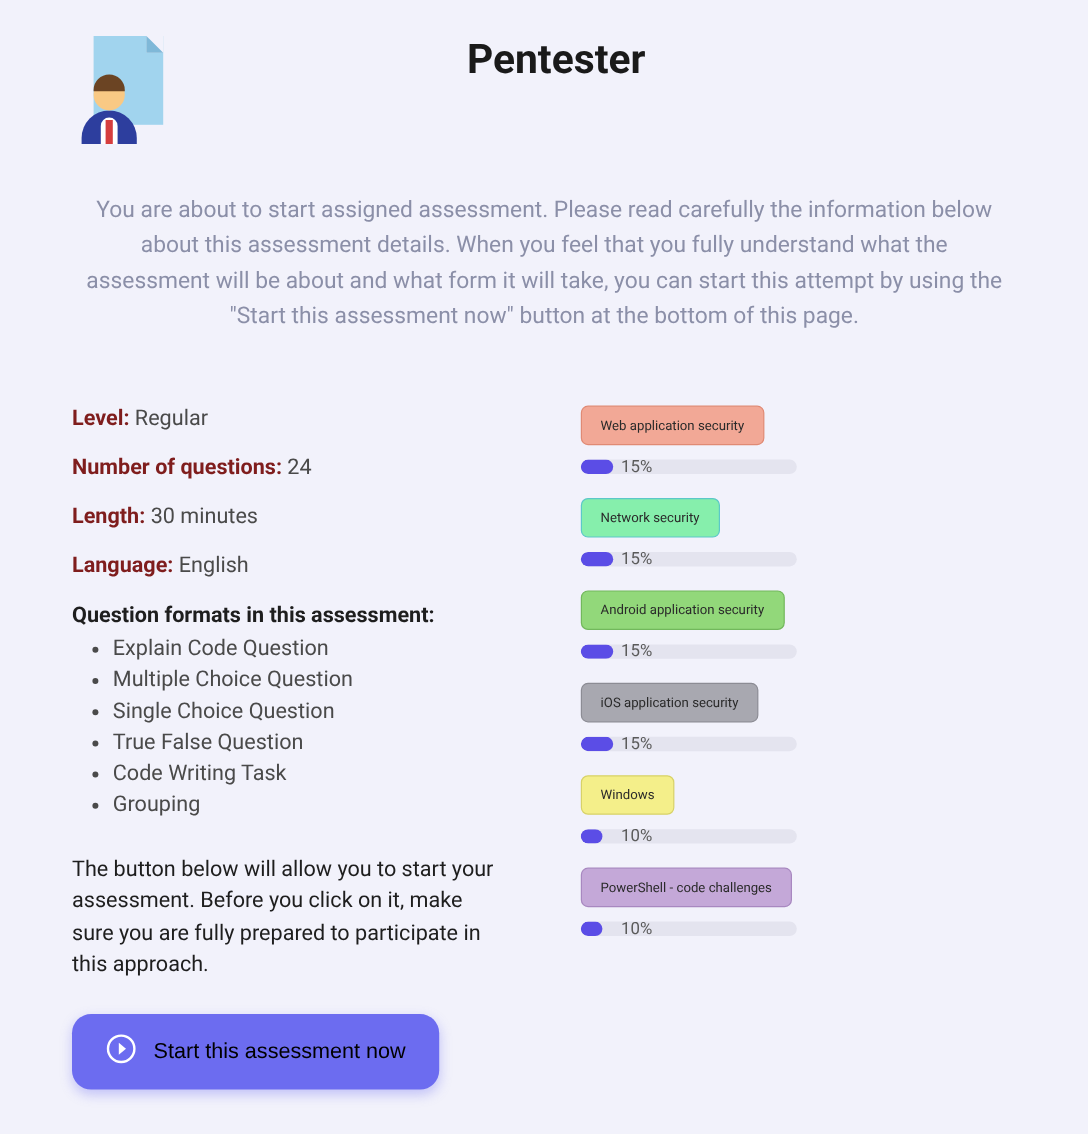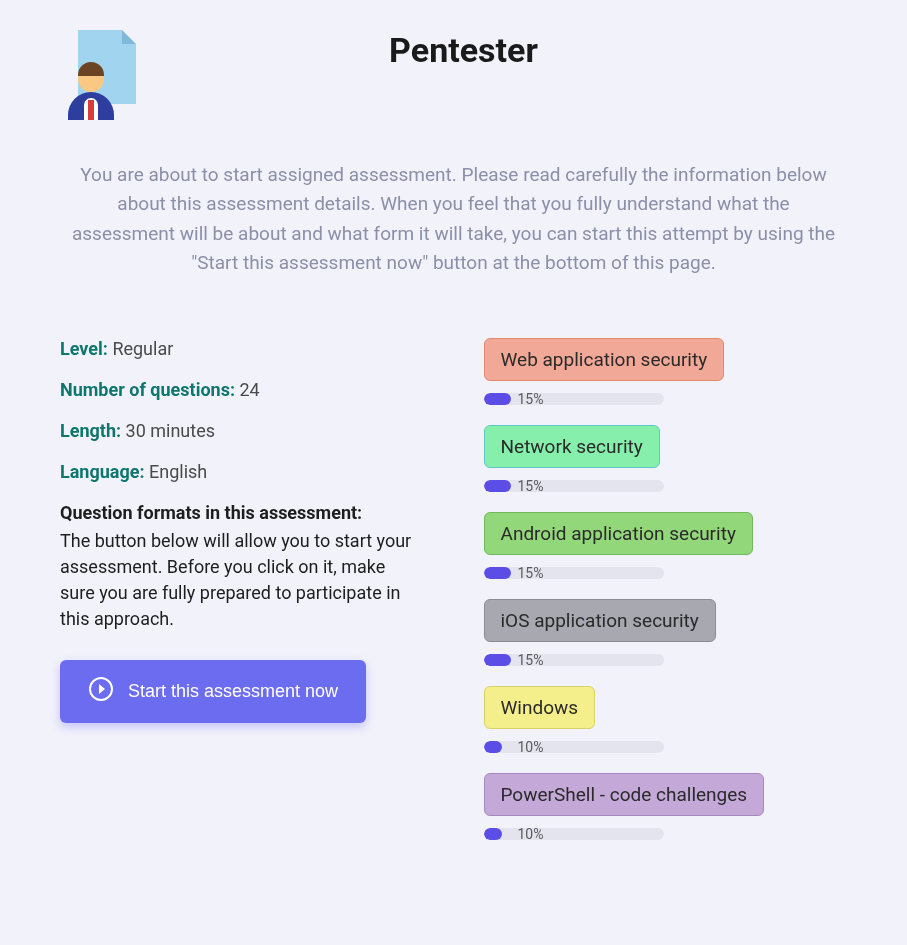--- a/index.html
+++ b/index.html
@@ -102,21 +102,21 @@
   .columns {
     display: flex;
     gap: 60px;
   }
   .left-col, .right-col { flex: 1; }
   .detail-row {
     font-size: 18px;
     color: #4a4a4a;
     margin-bottom: 20px;
   }
-  .detail-row .label { font-weight: 700; color: #0f766e; }
+  .detail-row .label { font-weight: 700; color: #7f1d1d; }
   .formats-heading {
     font-size: 18px;
     font-weight: 700;
     color: #1e1e1e;
     margin-bottom: 5px;
   }
   .formats-list {
     list-style: disc;
     padding-left: 34px;
     margin-bottom: 28px;
@@ -131,42 +131,42 @@
     font-weight: 400;
     color: #1e1e1e;
     line-height: 1.45;
     margin-bottom: 28px;
   }
   .start-btn {
     display: inline-flex;
     align-items: center;
     gap: 14px;
     background: #6c6cf0;
-    color: #ffffff;
+    color: #000000;
     border: none;
-    border-radius: 6px;
+    border-radius: 16px;
     padding: 16px 28px;
     font-size: 18px;
     font-weight: 500;
     cursor: pointer;
     box-shadow: 0 4px 10px rgba(108,108,240,0.35);
   }
   .start-btn svg { width: 26px; height: 26px; }
   .config-heading {
     font-size: 18px;
     font-weight: 700;
     color: #1e1e1e;
     margin-bottom: 24px;
   }
   .cat-block { margin-bottom: 18px; }
   .cat-tag {
     display: inline-block;
     padding: 9px 16px;
     border-radius: 6px;
-    font-size: 19px;
+    font-size: 11px;
     color: #2a2a2a;
     border: 1px solid rgba(0,0,0,0.12);
     margin-bottom: 10px;
   }
   .progress-wrap {
     display: flex;
     align-items: center;
   }
   .progress-bar {
     width: 180px;
@@ -220,20 +220,28 @@
     </p>
     <p class="detail-row">
       <span class="label">Length:</span>
       <span>30 minutes</span>
     </p>
     <p class="detail-row">
       <span class="label">Language:</span>
       <span>English</span>
     </p>
     <p class="formats-heading">Question formats in this assessment:</p>
+    <ul class="formats-list" id="formats-list">
+        <li>Explain Code Question</li>
+        <li>Multiple Choice Question</li>
+        <li>Single Choice Question</li>
+        <li>True False Question</li>
+        <li>Code Writing Task</li>
+        <li>Grouping</li>
+      </ul>
     <p class="warning-text">The button below will allow you to start your assessment. Before you click on it, make sure you are fully prepared to participate in this approach.</p>
     <button class="start-btn">
       <span>
         <svg viewBox="0 0 26 26" fill="none" stroke="#fff" stroke-width="2">
           <circle cx="13" cy="13" r="11"></circle>
           <path d="M11 8 L17 13 L11 18" fill="#fff" stroke="none"></path>
         </svg>
       </span>
       <span>Start this assessment now</span>
     </button>

